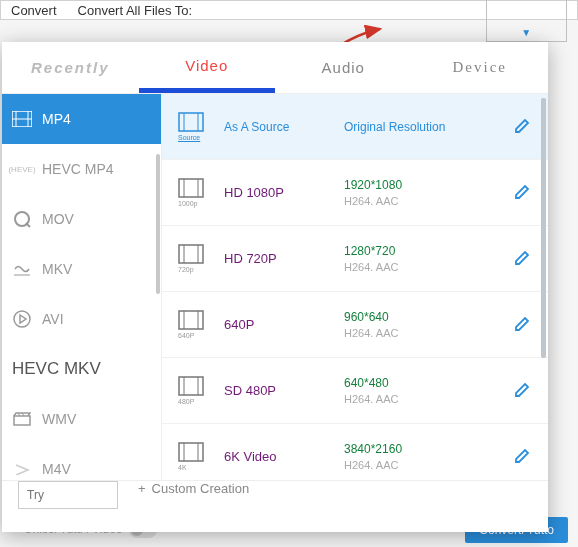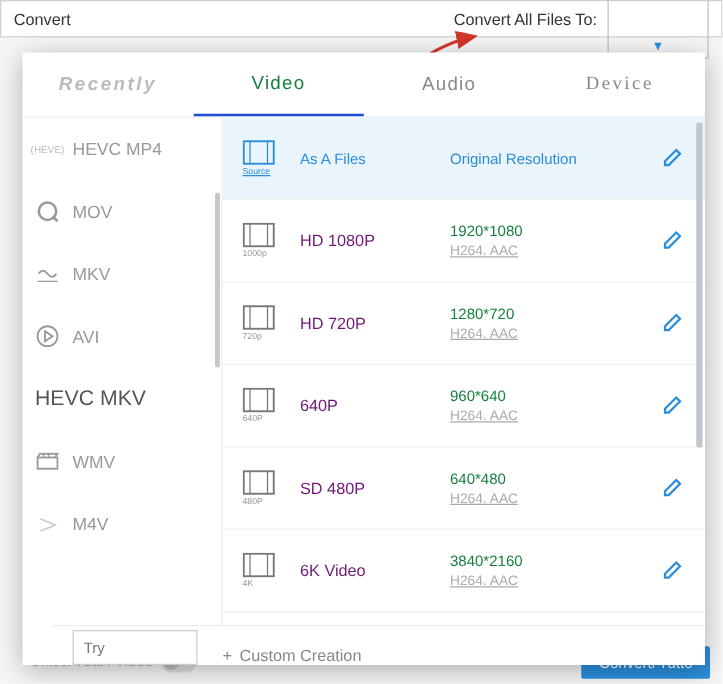--- a/index.html
+++ b/index.html
@@ -1,48 +1,48 @@
 <!DOCTYPE html>
 <html><head>
 <meta charset="utf-8">
 <style>
   * { box-sizing: border-box; margin: 0; padding: 0; font-family: Arial, sans-serif; }
   body { width: 578px; height: 547px; background: #f5f5f5; position: relative; overflow: hidden; }
-  .topbar { background: #fff; border: 1px solid #d0d0d0; height: 30px; display: flex; align-items: center; padding: 0 10px; font-size: 13px; color: #333; }
+  .topbar { background: #fff; border: 1px solid #d0d0d0; height: 20px; display: flex; align-items: center; padding: 0 10px; font-size: 13px; color: #333; }
   .topbar-left { flex: 0 0 auto; }
-  .topbar-center { flex: 1; text-align: right; padding-right: 8px; padding-left: 21px; }
+  .topbar-center { flex: 1; text-align: left; padding-right: 8px; padding-left: 21px; }
   .format-select { border: 1px solid #c0c0c0; padding: 3px 8px; display: flex; align-items: center; gap: 30px; flex-direction: column; }
   .format-select .tri { color: #2a8edb; font-size: 10px; }
   .arrow-svg { position: absolute; top: 25px; left: 310px; pointer-events: none; }
-  .panel { position: absolute; top: 42px; left: 18px; width: 546px; height: 490px; background: #fff; box-shadow: 0 4px 20px rgba(0,0,0,0.3); z-index: 10; display: flex; flex-direction: column; }
+  .panel { position: absolute; top: 42px; left: 2px; width: 546px; height: 490px; background: #fff; box-shadow: 0 4px 20px rgba(0,0,0,0.3); z-index: 10; display: flex; flex-direction: column; }
   .tabs { display: flex; height: 52px; border-bottom: 1px solid #eee; }
   .tab { flex: 1; display: flex; align-items: center; justify-content: center; font-size: 15px; color: #888; cursor: pointer; letter-spacing: 1px; }
-  .tab.active { color: #15803d; border-bottom: 2px solid #1d4ed8; }
+  .tab.active { color: #ef4444; border-bottom: 5px solid #1d4ed8; }
   .tab.recent { color: #bbb; font-style: italic; letter-spacing: 2px; font-weight: bold; }
   .tab.device { color: #888; font-family: Georgia, serif; letter-spacing: 2px; }
   .body { flex: 1; display: flex; overflow: hidden; }
   .sidebar { width: 160px; border-right: 1px solid #eee; overflow-y: auto; position: relative; }
   .sidebar-scroll { position: absolute; right: 1px; top: 60px; width: 4px; height: 140px; background: #c8c8c8; border-radius: 2px; }
   .sidebar-item { display: flex; align-items: center; height: 50px; padding: 0 10px; gap: 10px; color: #999; font-size: 14px; cursor: pointer; }
   .sidebar-item.active { background: #2a8edb; color: #fff; }
   .sidebar-item.hevcmkv { color: #555; font-size: 17px; font-weight: 400; font-family: Georgia, serif; }
   .icon { width: 20px; height: 18px; display: flex; align-items: center; justify-content: center; flex: 0 0 20px; }
   .presets { flex: 1; overflow-y: auto; position: relative; }
   .presets-scroll { position: absolute; right: 2px; top: 4px; width: 5px; height: 260px; background: #bfc6cc; border-radius: 2px; }
   .preset { display: flex; align-items: center; height: 66px; padding: 0 16px; border-bottom: 1px solid #f0f0f0; }
   .preset.source { background: #e9f4fd; color: #2a8edb; }
   .preset-icon { width: 30px; height: 30px; flex: 0 0 30px; margin-right: 16px; position: relative; }
   .preset-name { width: 120px; font-size: 13px; color: #701a75; }
   .preset.source .preset-name { color: #2a8edb; font-size: 12px; }
   .preset-spec { flex: 1; font-size: 12px; color: #777; display: flex; flex-direction: column; gap: 3px; }
   .preset-spec .res { color: #15803d; }
-  .preset-spec .codec { color: #aaa; font-size: 11px; text-decoration: underline; }
+  .preset-spec .codec { color: #aaa; font-size: 11px; }
   .preset.source .preset-spec .res { color: #2a8edb; }
   .edit-icon { width: 18px; height: 18px; color: #2a8edb; cursor: pointer; flex: 0 0 18px; }
-  .footer { height: 32px; border-top: 1px solid #eee; display: flex; align-items: flex-end; padding: 0 16px; gap: 20px; color: #888; margin-left: 24px; }
+  .footer { height: 52px; border-top: 1px solid #eee; display: flex; align-items: flex-start; padding: 0 16px; gap: 20px; color: #888; }
   .try-input { width: 100px; height: 28px; border: 1px solid #ccc; padding: 0 8px; font-size: 12px; color: #aaa; }
   .custom-btn { display: flex; align-items: center; gap: 6px; font-size: 13px; cursor: pointer; }
   .bg-bottom { position: absolute; bottom: 4px; left: 24px; right: 10px; display: flex; justify-content: space-between; align-items: center; color: #aaa; font-size: 12px; }
   .toggle { width: 28px; height: 16px; background: #ddd; border-radius: 8px; position: relative; display: inline-block; vertical-align: middle; margin-left: 6px; }
   .toggle::after { content:''; position:absolute; width:12px; height:12px; background:#bbb; border-radius:50%; top:2px; left:2px; }
   .convert-all-btn { background: #2a8edb; color: #fff; padding: 6px 14px; border-radius: 2px; font-size: 12px; }
   svg { display: block; }
 </style>
 </head>
 <body>
@@ -67,20 +67,31 @@
 
 <div class="panel">
   <div class="tabs">
     <div class="tab recent">Recently</div>
     <div class="tab active">Video</div>
     <div class="tab">Audio</div>
     <div class="tab device">Device</div>
   </div>
   <div class="body">
     <div class="sidebar">
+      <div class="sidebar-item active">
+        <span class="icon">
+            <svg width="20" height="16">
+              <rect x="0" y="0" width="20" height="16" fill="none" stroke="#fff" stroke-width="1.5"></rect>
+              <line x1="4" y1="0" x2="4" y2="16" stroke="#fff"></line>
+              <line x1="16" y1="0" x2="16" y2="16" stroke="#fff"></line>
+              <line x1="0" y1="8" x2="20" y2="8" stroke="#fff"></line>
+            </svg>
+          </span>
+        <span>MP4</span>
+      </div>
       <div class="sidebar-item">
         <span class="icon" style="font-size:8px;color:#bbb">(HEVE)</span>
         <span>HEVC MP4</span>
       </div>
       <div class="sidebar-item">
         <span class="icon">
             <svg width="18" height="18">
               <circle cx="9" cy="9" r="7" fill="none" stroke="#999" stroke-width="2"></circle>
               <path d="M13,13 L17,17" stroke="#999" stroke-width="2"></path>
             </svg>
@@ -133,21 +144,21 @@
     <div class="presets">
       <div class="preset source">
         <div class="preset-icon">
             <svg width="26" height="22">
               <rect x="1" y="1" width="24" height="18" fill="none" stroke="#2a8edb" stroke-width="1.5"></rect>
               <line x1="6" y1="1" x2="6" y2="19" stroke="#2a8edb"></line>
               <line x1="20" y1="1" x2="20" y2="19" stroke="#2a8edb"></line>
             </svg>
             <div style="font-size:7px;color:#2a8edb;text-decoration:underline">Source</div>
           </div>
-        <div class="preset-name">As A Files</div>
+        <div class="preset-name">As A Source</div>
         <div class="preset-spec">
             <span class="res">Original Resolution</span>
           </div>
         <div class="edit-icon">
             <svg width="16" height="16">
               <path d="M2,14 L2,11 L11,2 L14,5 L5,14 Z" fill="none" stroke="#2a8edb" stroke-width="1.8"></path>
             </svg>
           </div>
       </div>
       <div class="preset">

